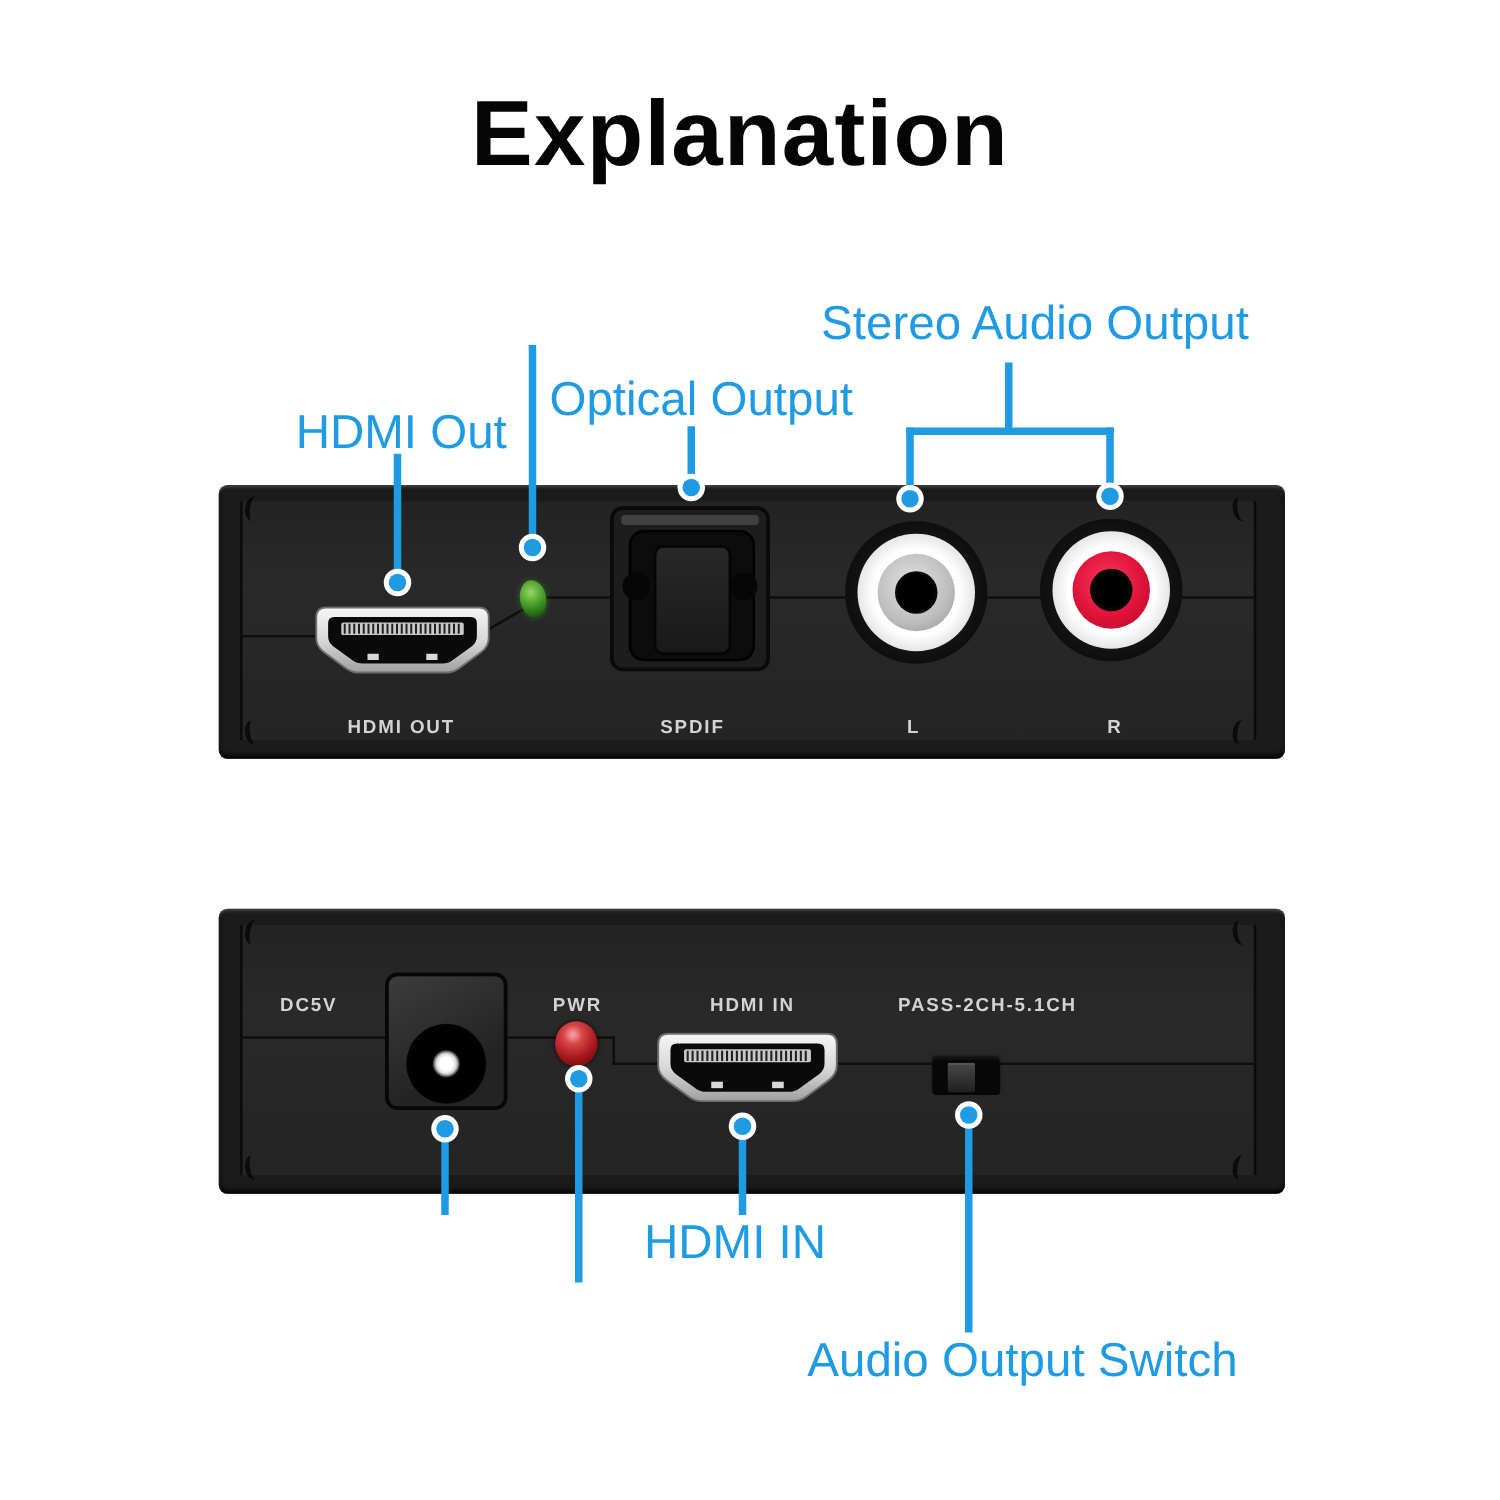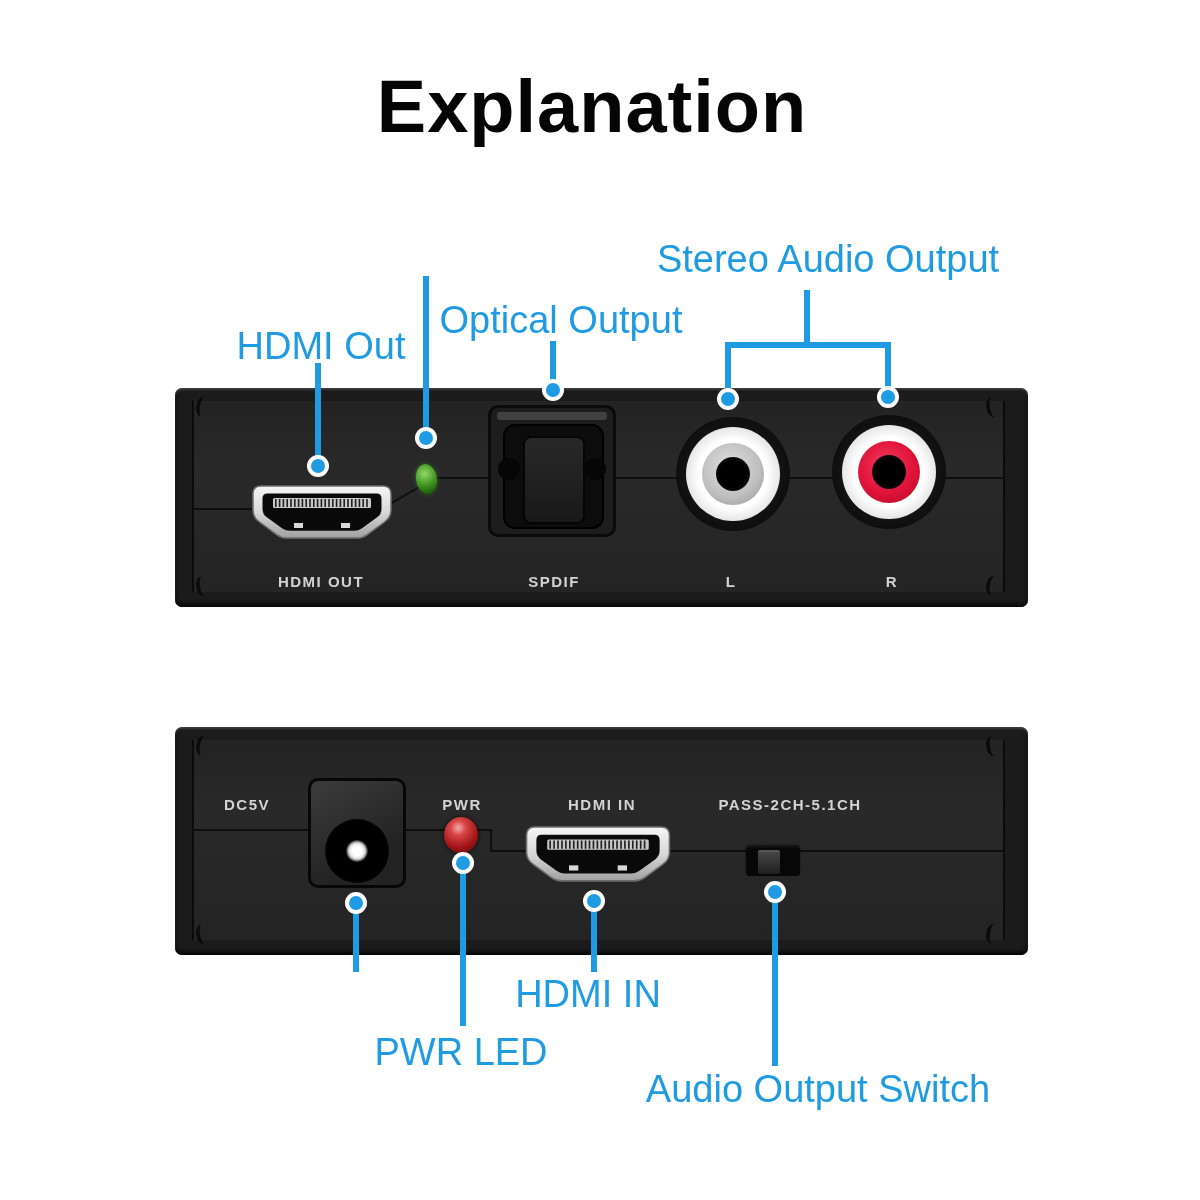--- a/index.html
+++ b/index.html
@@ -237,17 +237,16 @@
   <div class="cline" style="left:353px;top:903px;height:69px;"></div>
   <div class="cline" style="left:460px;top:863px;height:163px;"></div>
   <div class="cline" style="left:591px;top:901px;height:71px;"></div>
   <div class="cline" style="left:772px;top:892px;height:174px;"></div>
 
   <div class="cdot" style="left:356px;top:903px;"></div>
   <div class="cdot" style="left:463px;top:863px;"></div>
   <div class="cdot" style="left:594px;top:901px;"></div>
   <div class="cdot" style="left:775px;top:892px;"></div>
 
-  <div class="callout" style="left:461px;top:1033px;">PWR LED</div>
   <div class="callout" style="left:588px;top:975px;">HDMI IN</div>
   <div class="callout" style="left:818px;top:1070px;">Audio Output Switch</div>
 
 </div>
 
 </body></html>

